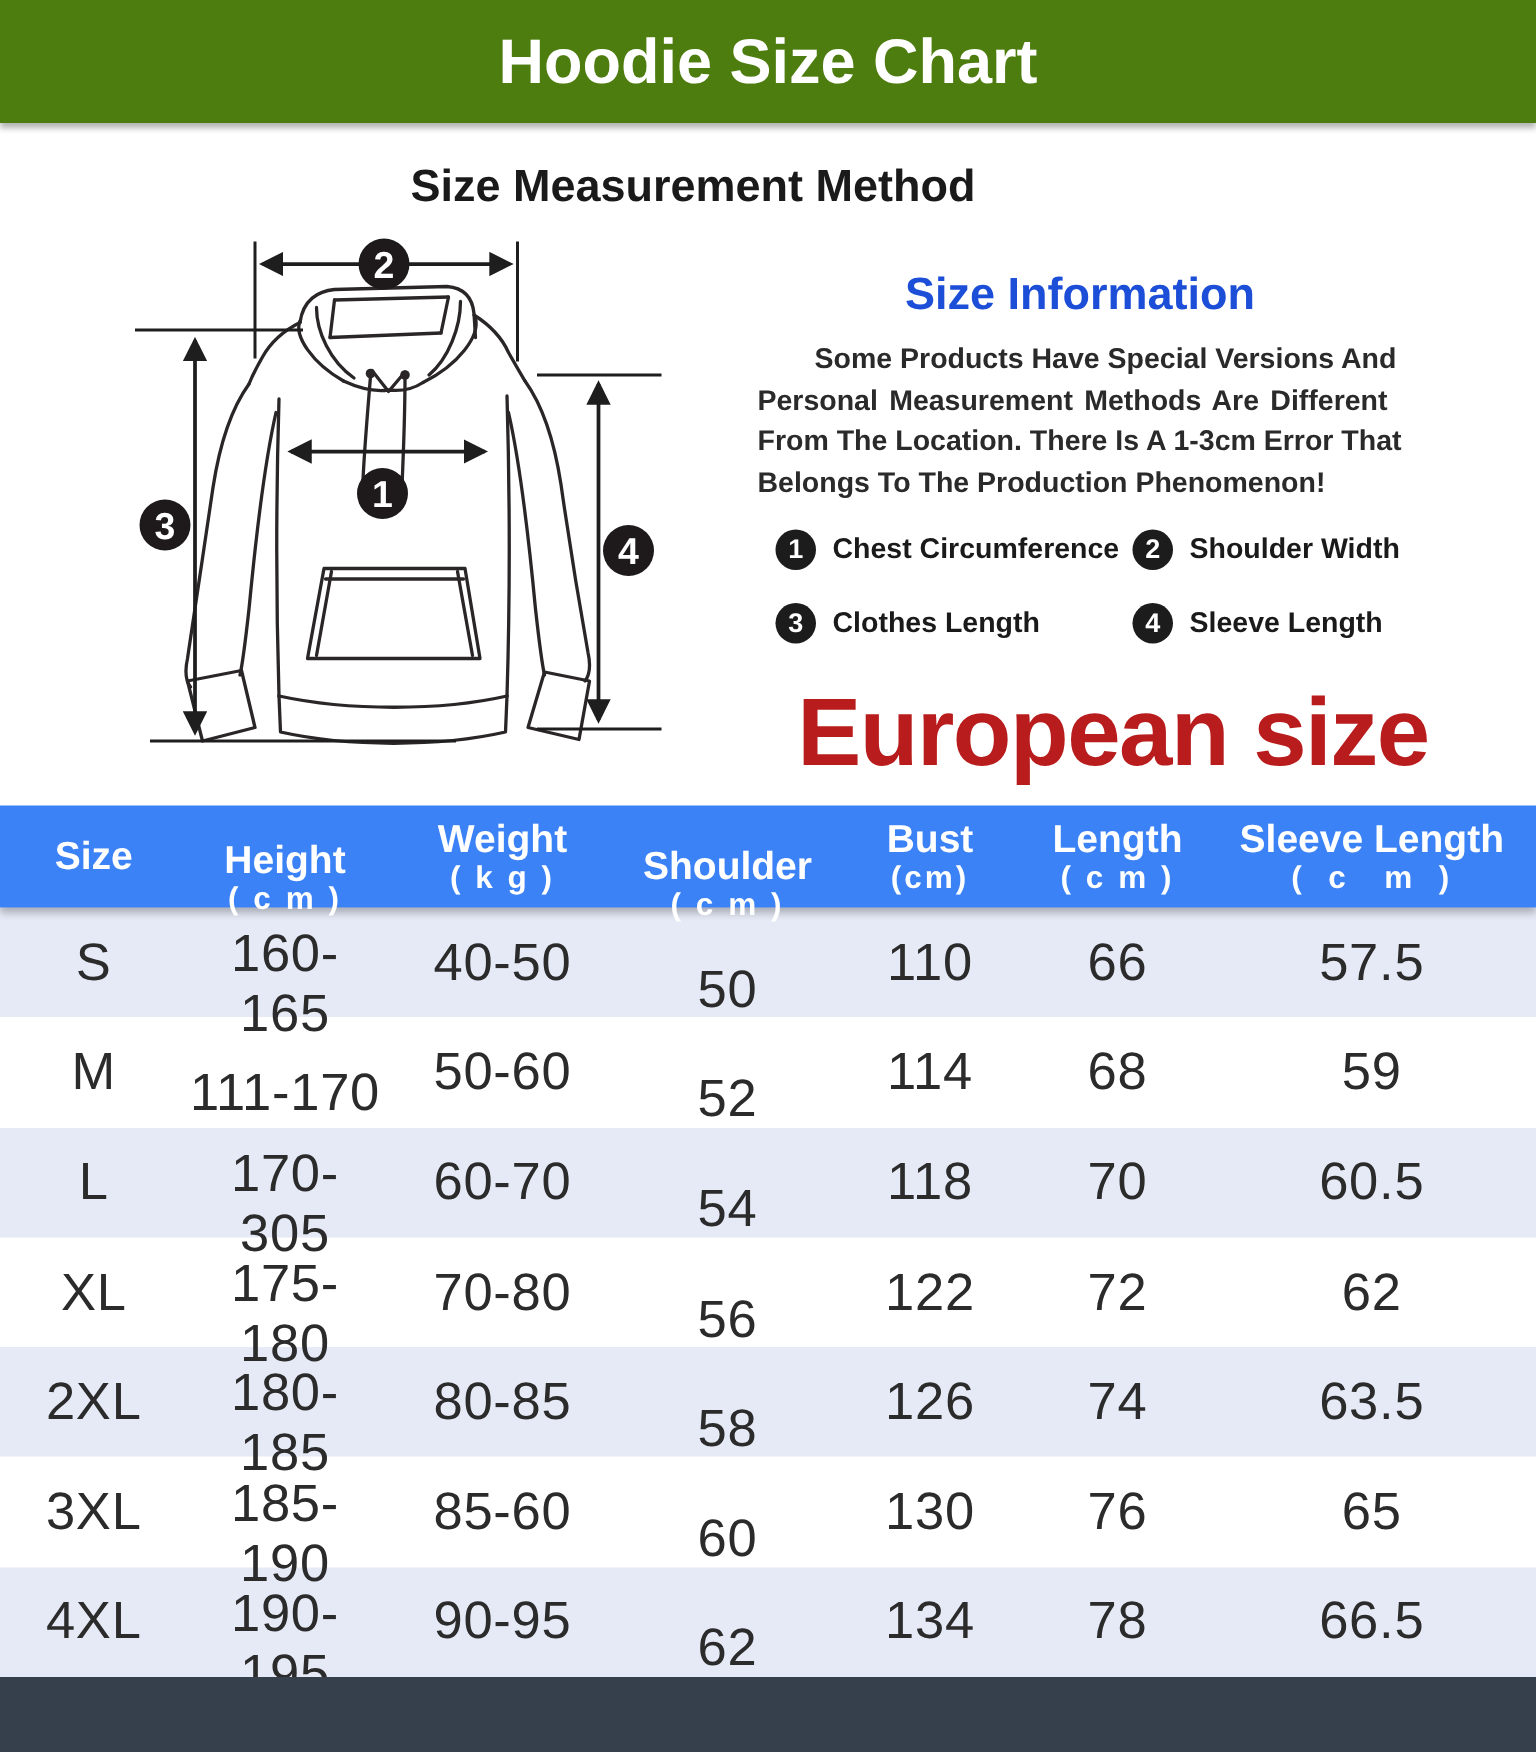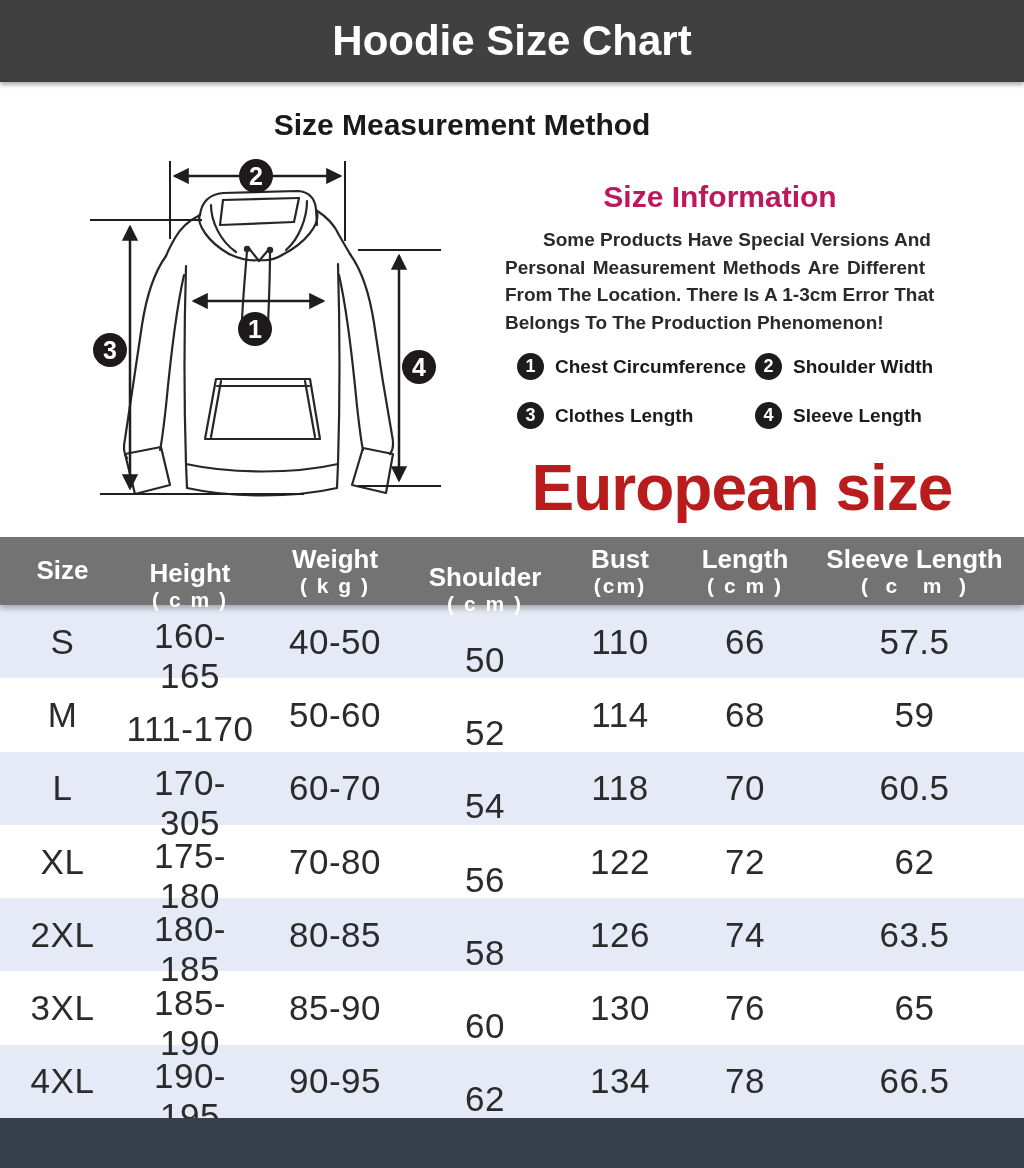--- a/index.html
+++ b/index.html
@@ -2,35 +2,35 @@
 <html><head>
 <meta charset="utf-8">
 <style>
   html,body{margin:0;padding:0;background:#ffffff;}
   .page{
     position:relative;width:1024px;height:1168px;overflow:hidden;background:#ffffff;
     font-family:"Liberation Sans", sans-serif;color:#1c1c1c;
   }
   
   .topbar{
-    position:absolute;left:0;top:0;width:1024px;height:82px;background:#404040;
+    position:absolute;left:0;top:0;width:1024px;height:82px;background:#4d7c0f;
     display:flex;align-items:center;justify-content:center;
     box-shadow:0 3px 4px rgba(0,0,0,.3);
   }
   .topbar h1{margin:0;color:#ffffff;font-size:42px;font-weight:bold;letter-spacing:0;}
   
   .section-title{
     position:absolute;top:108px;left:0;width:924px;margin:0;text-align:center;
     font-size:30px;font-weight:bold;color:#1a1a1a;
   }
   
   .diagram{position:absolute;left:80px;top:148px;}
   
   .info{position:absolute;left:505px;top:180px;width:430px;}
-  .info-title{margin:0 0 12px 0;text-align:center;font-size:30px;font-weight:bold;color:#be185d;}
+  .info-title{margin:0 0 12px 0;text-align:center;font-size:30px;font-weight:bold;color:#1d4ed8;}
   .info-body{width:420px;}
   .info-line{
     font-size:19px;font-weight:bold;color:#2a2a2a;line-height:27.5px;
     white-space:nowrap;text-align:justify;text-align-last:justify;
   }
   .info-line.first{text-indent:38px;}
   .info-line.last{text-align-last:left;}
   .legend{margin-top:17px;padding-left:12px;}
   .legend-row{display:flex;align-items:center;height:27px;margin-bottom:22px;}
   .legend-item{display:flex;align-items:center;font-size:19px;font-weight:bold;color:#1a1a1a;}
@@ -40,21 +40,21 @@
     display:flex;align-items:center;justify-content:center;
     font-size:18px;font-weight:bold;margin-right:11px;
   }
   .euro{
     margin-top:12px;text-align:center;transform:translateX(22px);
     font-size:64px;font-weight:bold;color:#b91c1c;letter-spacing:-1px;
   }
   
   .table{position:absolute;left:0;top:537px;width:1024px;}
   .thead{
-    display:flex;height:68px;background:#737373;color:#ffffff;align-items:center;
+    display:flex;height:68px;background:#3b82f6;color:#ffffff;align-items:center;
     box-shadow:0 4px 5px rgba(0,0,0,.25);position:relative;z-index:2;
   }
   .th{display:flex;flex-direction:column;align-items:center;justify-content:center;line-height:1.12;}
   .th .lbl{font-size:26px;font-weight:bold;}
   .th .unit{font-size:21px;font-weight:bold;letter-spacing:2px;}
   .trow{display:flex;height:73.3px;align-items:center;font-size:35px;color:#2b2b2b;}
   .trow:nth-child(even){background:#e5eaf6;}
   .td{text-align:center;letter-spacing:.5px;}
   .col-size{width:125px;}
   .col-height{width:130px;margin-top:29px;}
@@ -267,21 +267,21 @@
       <div class="td col-height">180-185</div>
       <div class="td col-weight">80-85</div>
       <div class="td col-shoulder">58</div>
       <div class="td col-bust">126</div>
       <div class="td col-length">74</div>
       <div class="td col-sleeve">63.5</div>
     </div>
     <div class="trow">
       <div class="td col-size">3XL</div>
       <div class="td col-height">185-190</div>
-      <div class="td col-weight">85-90</div>
+      <div class="td col-weight">85-60</div>
       <div class="td col-shoulder">60</div>
       <div class="td col-bust">130</div>
       <div class="td col-length">76</div>
       <div class="td col-sleeve">65</div>
     </div>
     <div class="trow">
       <div class="td col-size">4XL</div>
       <div class="td col-height">190-195</div>
       <div class="td col-weight">90-95</div>
       <div class="td col-shoulder">62</div>

